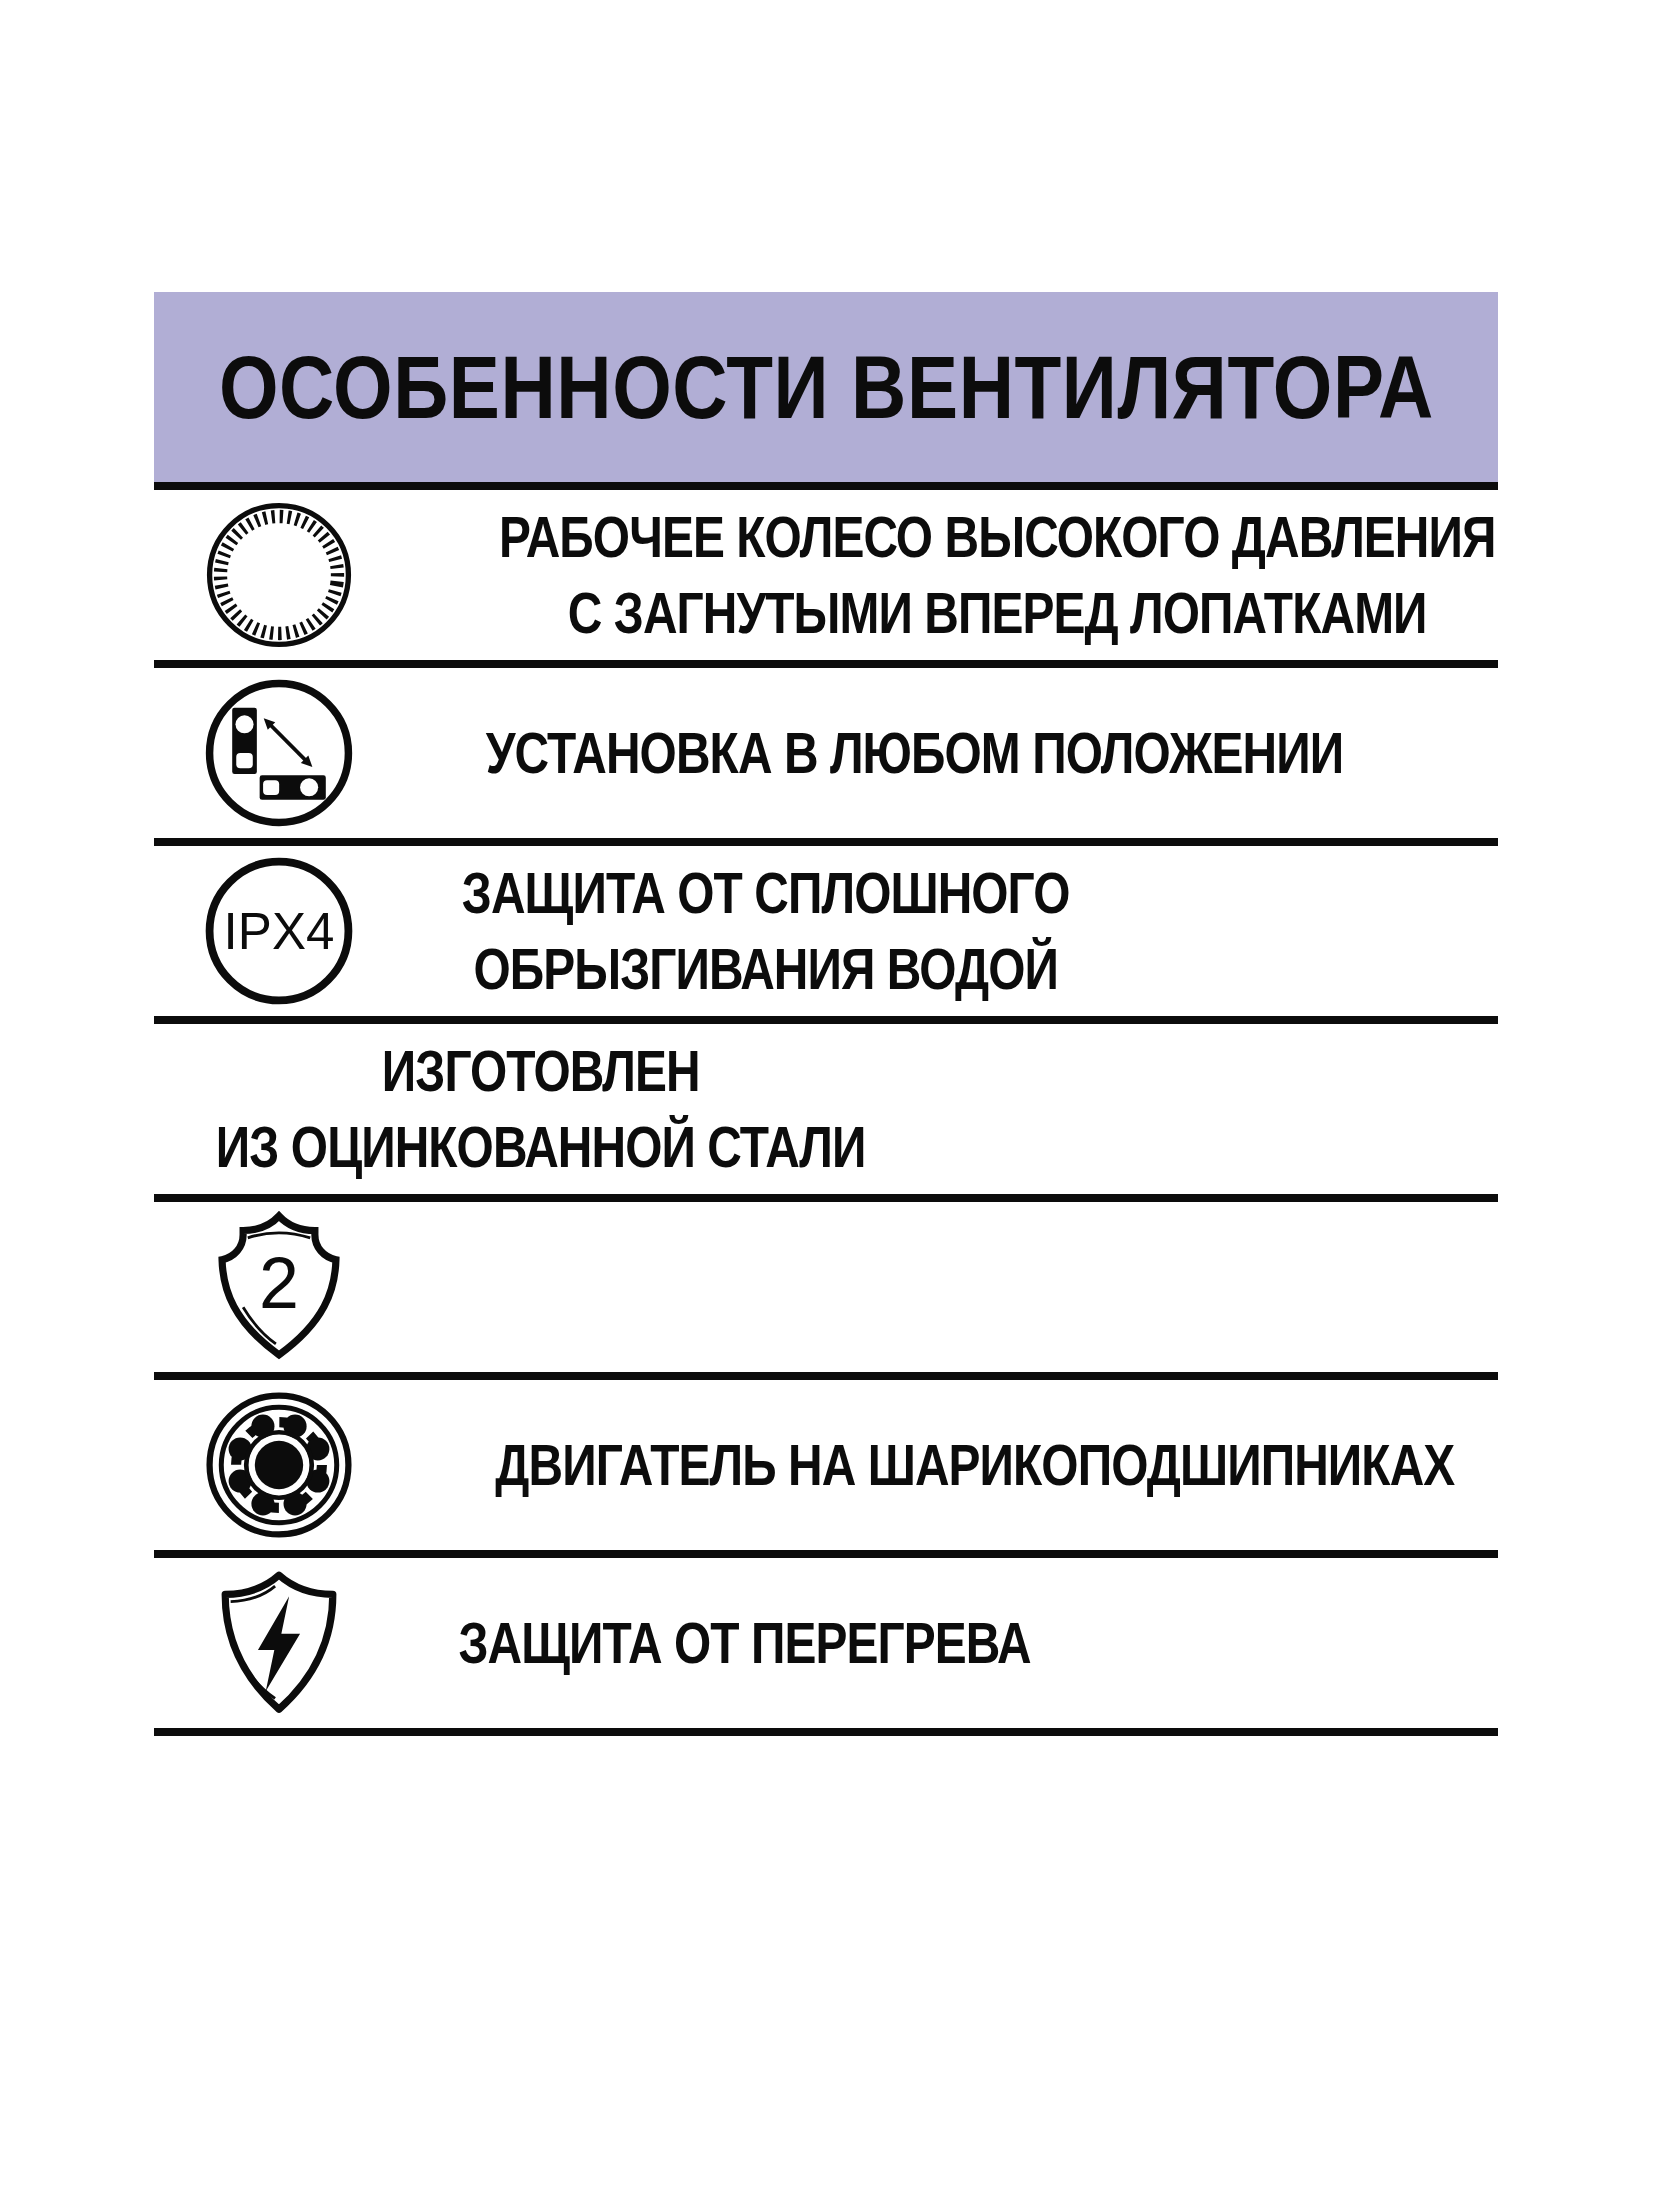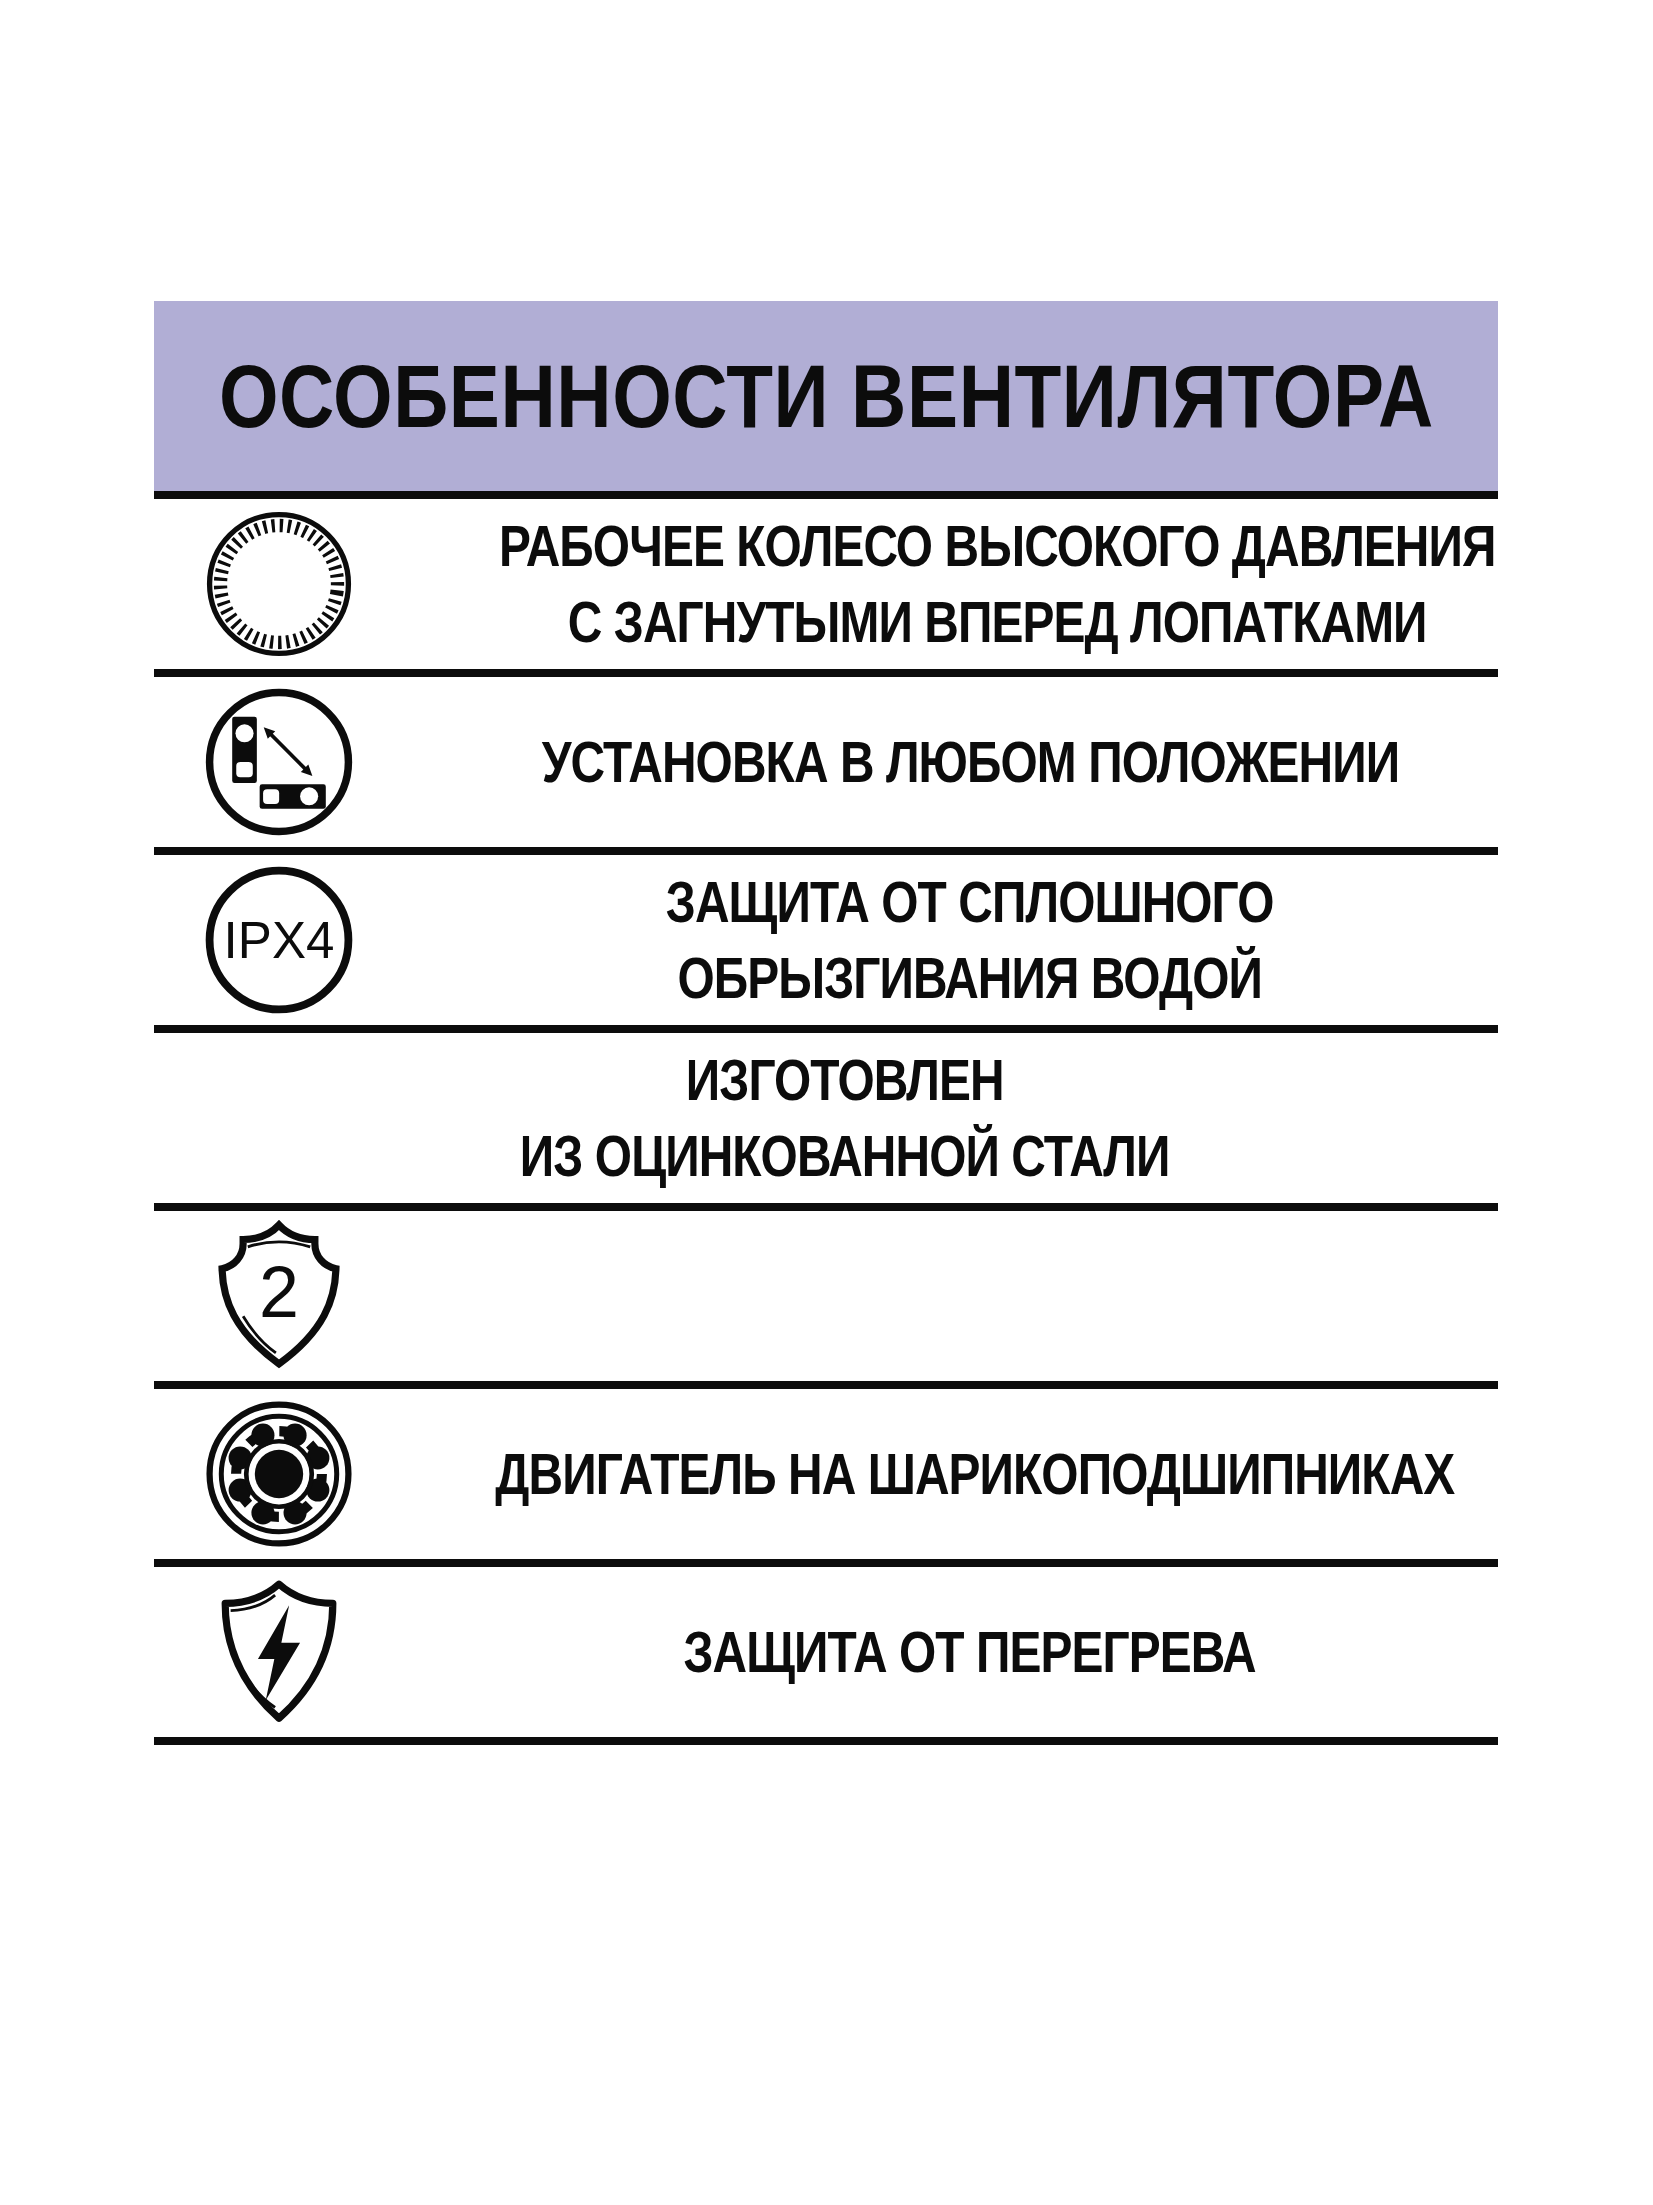--- a/index.html
+++ b/index.html
@@ -5,21 +5,21 @@
   html,body{margin:0;padding:0;}
   body{
     width:1654px;height:2205px;
     background:#ffffff;
     font-family:"Liberation Sans",sans-serif;
     position:relative;
     color:#0c0c0c;
   }
   .sheet{
     position:absolute;
-    left:154px;top:301px;
+    left:154px;top:292px;
     width:1344px;
   }
   .header-band{
     height:190px;
     background:#b1aed5;
     display:flex;
     align-items:center;
     justify-content:center;
     overflow:visible;
   }
@@ -47,21 +47,21 @@
     display:flex;
     align-items:center;
     justify-content:center;
   }
   .icon-cell svg{display:block;}
   .text-cell{
     flex:1;
     margin-right:-38px;
     display:flex;
     flex-direction:column;
-    align-items:center;
+    align-items:flex-start;
     justify-content:center;
     overflow:visible;
   }
   .lines{
     transform:scaleX(0.84);
     transform-origin:center;
     text-align:center;
   }
   .feature-line{
     display:block;

